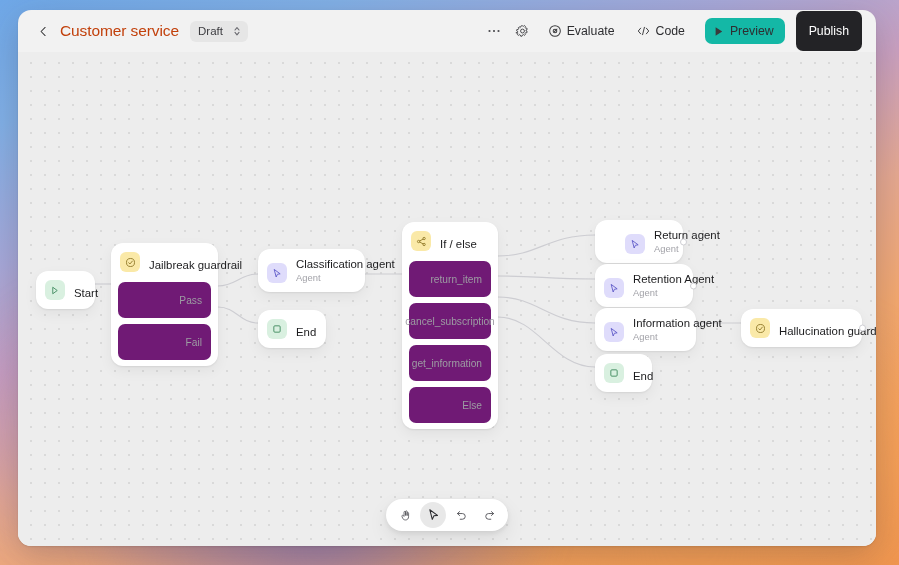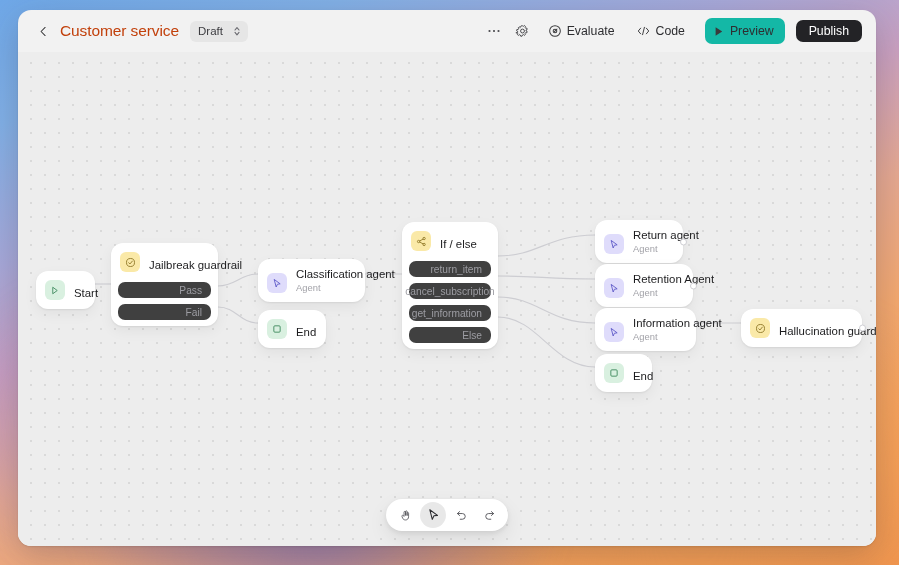--- a/index.html
+++ b/index.html
@@ -112,21 +112,21 @@
     white-space: nowrap;
   }
   .preview-btn {
     background: #14b8a6;
     margin-left: 8px;
     padding: 0 11px 0 9px;
     gap: 6px;
   }
   .publish-btn {
     margin-left: 8px;
-    height: 22px;
+    height: 40px;
     display: flex; align-items: center;
     padding: 0 13px;
     background: #232326;
     color: #fff;
     border-radius: 7px;
     font-size: 12.3px;
     cursor: pointer;
     white-space: nowrap;
   }
 
@@ -172,22 +172,22 @@
     line-height: 13px;
     white-space: nowrap;
   }
   .node-sub {
     font-size: 9.4px;
     color: #a2a2a8;
     line-height: 11px;
   }
   .node-row {
     margin: 0 7px 6px 7px;
-    height: 16px;
-    background: #404040;
+    height: 36px;
+    background: #701a75;
     border-radius: 7px;
     display: flex;
     align-items: center;
     justify-content: flex-end;
     padding: 0 9px;
     font-size: 10.2px;
     color: #9d9da3;
     white-space: nowrap;
   }
   .node-row.center { justify-content: center; }
@@ -361,21 +361,21 @@
         <div class="node-titles">
           <div class="node-title">Jailbreak guardrail</div>
         </div>
       </div>
       <div class="node-rows-pad">
         <div class="node-row">Pass</div>
         <div class="node-row">Fail</div>
       </div>
     </div>
 
-    <div class="node" style="left:240px; top:207px; width:107px;">
+    <div class="node" style="left:240px; top:197px; width:107px;">
       <div class="node-head">
         <div class="node-badge badge-purple">
           <svg width="10" height="11" viewBox="0 0 12 13" fill="none">
             <path d="M2.6 1.6l7.2 5.3-3.3.5-1.5 3.3z" stroke="#5b56c7" stroke-width="1.05" stroke-linejoin="round"></path>
           </svg>
         </div>
         <div class="node-titles">
           <div class="node-title">Classification agent</div>
           <div class="node-sub">Agent</div>
         </div>
@@ -410,21 +410,21 @@
         </div>
       </div>
       <div class="node-rows-pad">
         <div class="node-row">return_item</div>
         <div class="node-row center">cancel_subscription</div>
         <div class="node-row">get_information</div>
         <div class="node-row">Else</div>
       </div>
     </div>
 
-    <div class="node" style="left:577px; top:168px; width:88px;">
+    <div class="node" style="left:577px; top:168px; width:88px;padding-left:21px;">
       <div class="node-head">
         <div class="node-badge badge-purple">
           <svg width="10" height="11" viewBox="0 0 12 13" fill="none">
             <path d="M2.6 1.6l7.2 5.3-3.3.5-1.5 3.3z" stroke="#5b56c7" stroke-width="1.05" stroke-linejoin="round"></path>
           </svg>
         </div>
         <div class="node-titles">
           <div class="node-title">Return agent</div>
           <div class="node-sub">Agent</div>
         </div>

